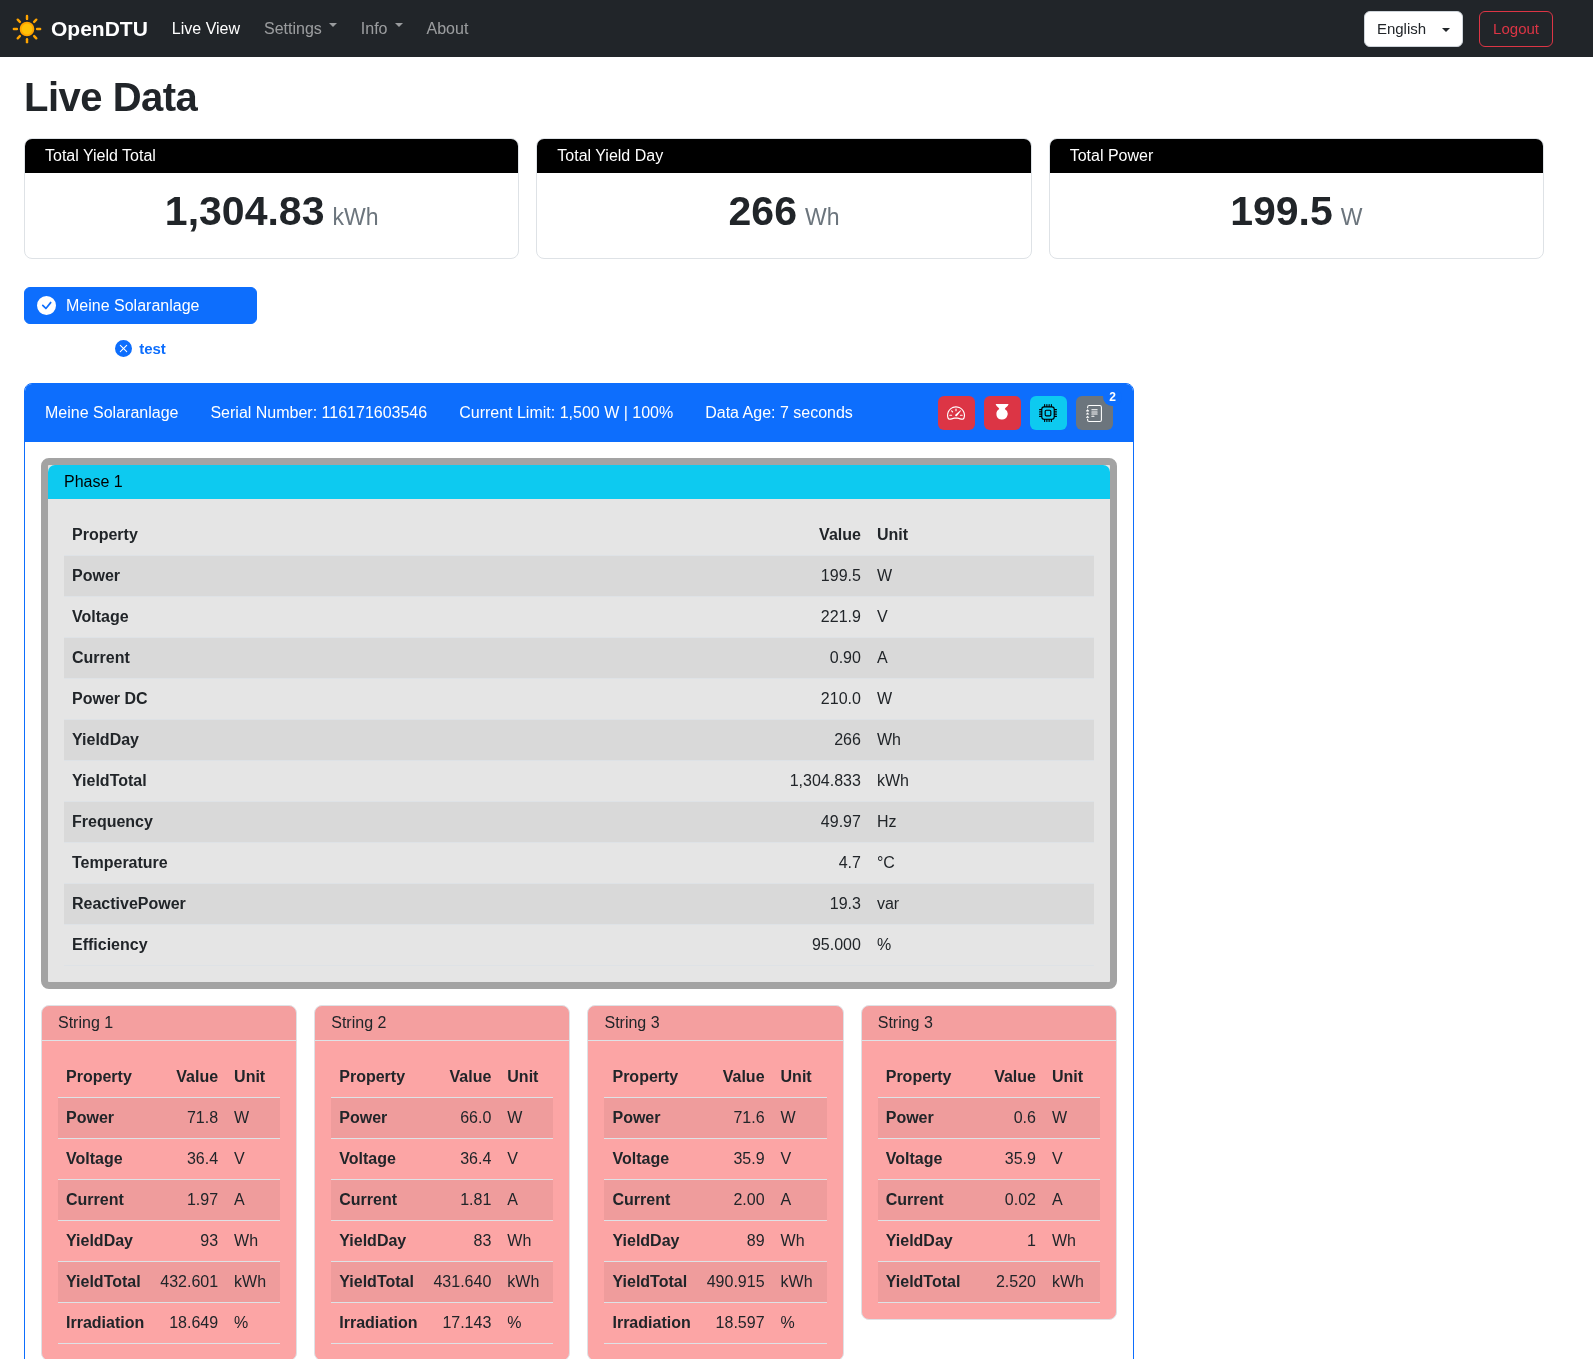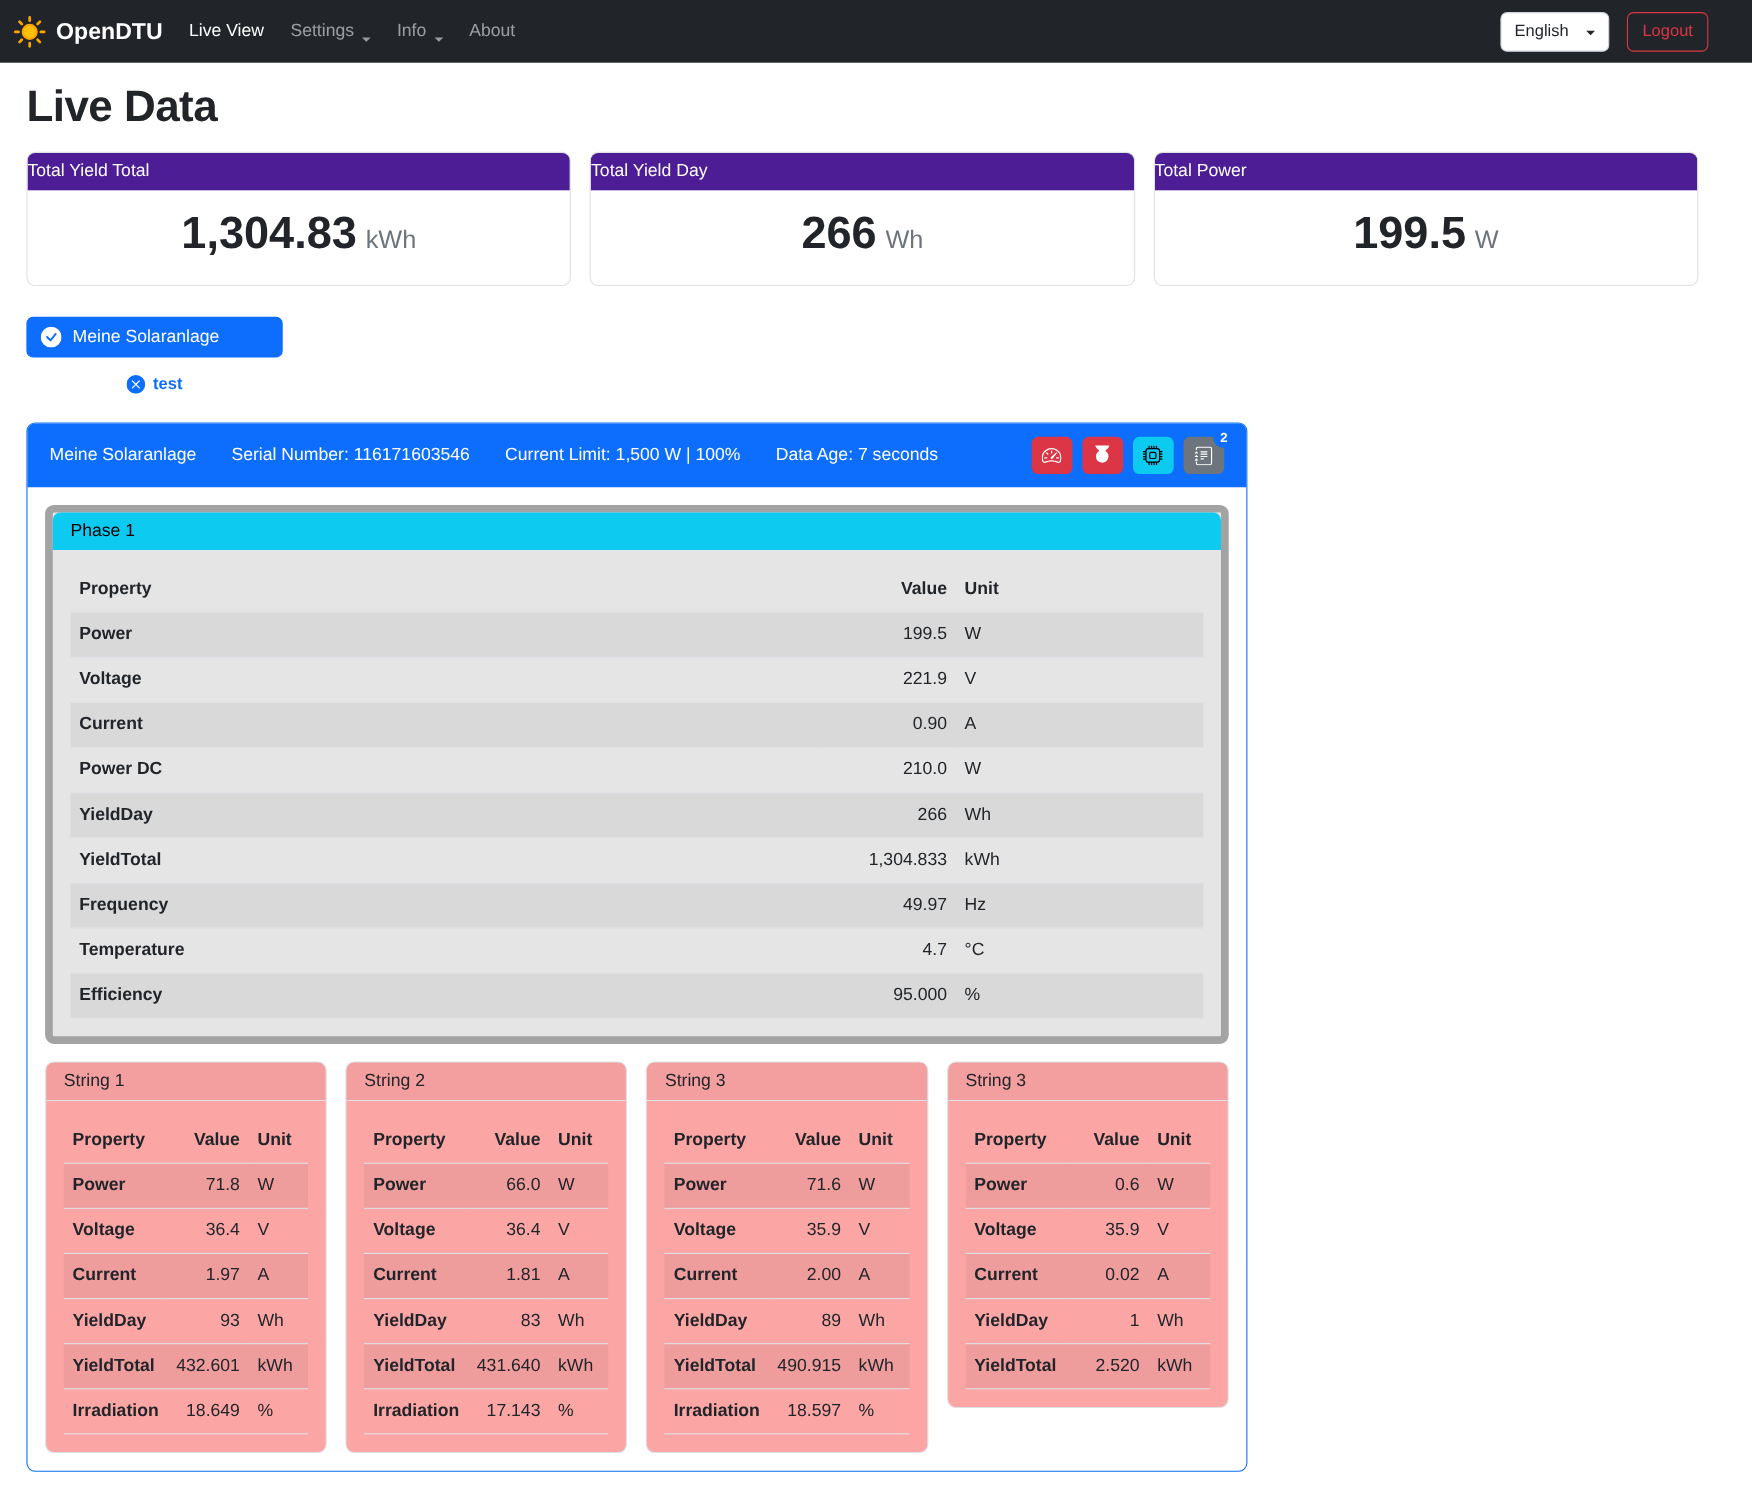--- a/index.html
+++ b/index.html
@@ -11,35 +11,35 @@
   }
 
   
   .navbar {
     height: 57px; background: #212529;
     display: flex; align-items: center;
     padding: 0 40px 0 12px;
   }
   .brand { display: flex; align-items: center; gap: 9px; color: #fff; font-size: 21px; font-weight: 600; cursor: pointer; margin-right: 12px; }
   .nav-links { display: flex; align-items: center; }
-  .nav-link { color: rgba(255,255,255,.55); padding: 8px 12px; cursor: pointer; display: flex; align-items: flex-end; gap: 7px; }
+  .nav-link { color: rgba(255,255,255,.55); padding: 8px 12px; cursor: pointer; display: flex; align-items: flex-start; gap: 7px; }
   .nav-link.active { color: #fff; }
   .caret { width: 0; height: 0; border-left: 4px solid transparent; border-right: 4px solid transparent; border-top: 4.5px solid currentColor; display: inline-block; margin-top: 3px; }
   .nav-right { margin-left: auto; display: flex; align-items: center; gap: 16px; }
   .lang-select { background: #fff; color: #212529; border: 1px solid #ced4da; border-radius: 6px; padding: 6px 12px; font-size: 15px; display: flex; align-items: center; gap: 16px; cursor: pointer; height: 36px; }
   .logout-btn { background: transparent; border: 1px solid #dc3545; color: #dc3545; border-radius: 6px; padding: 6px 13px; font-size: 15px; cursor: pointer; font-family: inherit; height: 36px; }
 
   
   .container { padding: 0 49px 30px 24px; }
   h1.page-title { font-size: 40px; font-weight: 700; margin: 18px 0 18px; letter-spacing: -0.5px; }
 
   
   .summary-row { display: flex; gap: 17px; margin-bottom: 28px; }
   .summary-card { flex: 1; border: 1px solid #dee2e6; border-radius: 8px; overflow: hidden; background: #fff; }
-  .summary-card-header { background: #4c1d95; color: #fff; padding: 8px 0; }
+  .summary-card-header { background: #000000; color: #fff; padding: 8px 20px; }
   .summary-card-body { padding: 16px; text-align: center; line-height: 44px; }
   .summary-value { font-size: 41px; font-weight: 600; color: #212529; }
   .summary-unit { font-size: 23px; color: #6c757d; margin-left: 8px; }
 
   
   .main-row { display: flex; gap: 26px; align-items: flex-start; flex-direction: column; }
   .sidebar { width: 233px; flex: 0 0 auto; }
   .inverter-btn { width: 100%; background: #0d6efd; border: 1px solid #0d6efd; color: #fff; border-radius: 6px; padding: 6px 12px; font-size: 16px; display: flex; align-items: center; gap: 10px; cursor: pointer; font-family: inherit; height: 37px; }
   .test-link { margin-top: 16px; display: flex; align-items: center; justify-content: center; gap: 7px; color: #0d6efd; font-size: 15px; cursor: pointer; font-weight: bold; }
 
@@ -247,20 +247,25 @@
                     <th class="prop">Frequency</th>
                     <td class="val">49.97</td>
                     <td class="unit">Hz</td>
                   </tr>
                   <tr>
                     <th class="prop">Temperature</th>
                     <td class="val">4.7</td>
                     <td class="unit">°C</td>
                   </tr>
                   <tr>
+                    <th class="prop">ReactivePower</th>
+                    <td class="val">19.3</td>
+                    <td class="unit">var</td>
+                  </tr>
+                  <tr>
                     <th class="prop">Efficiency</th>
                     <td class="val">95.000</td>
                     <td class="unit">%</td>
                   </tr>
                 </tbody>
             </table>
           </div>
         </div>
 
         <div class="strings-row" id="strings-row">

